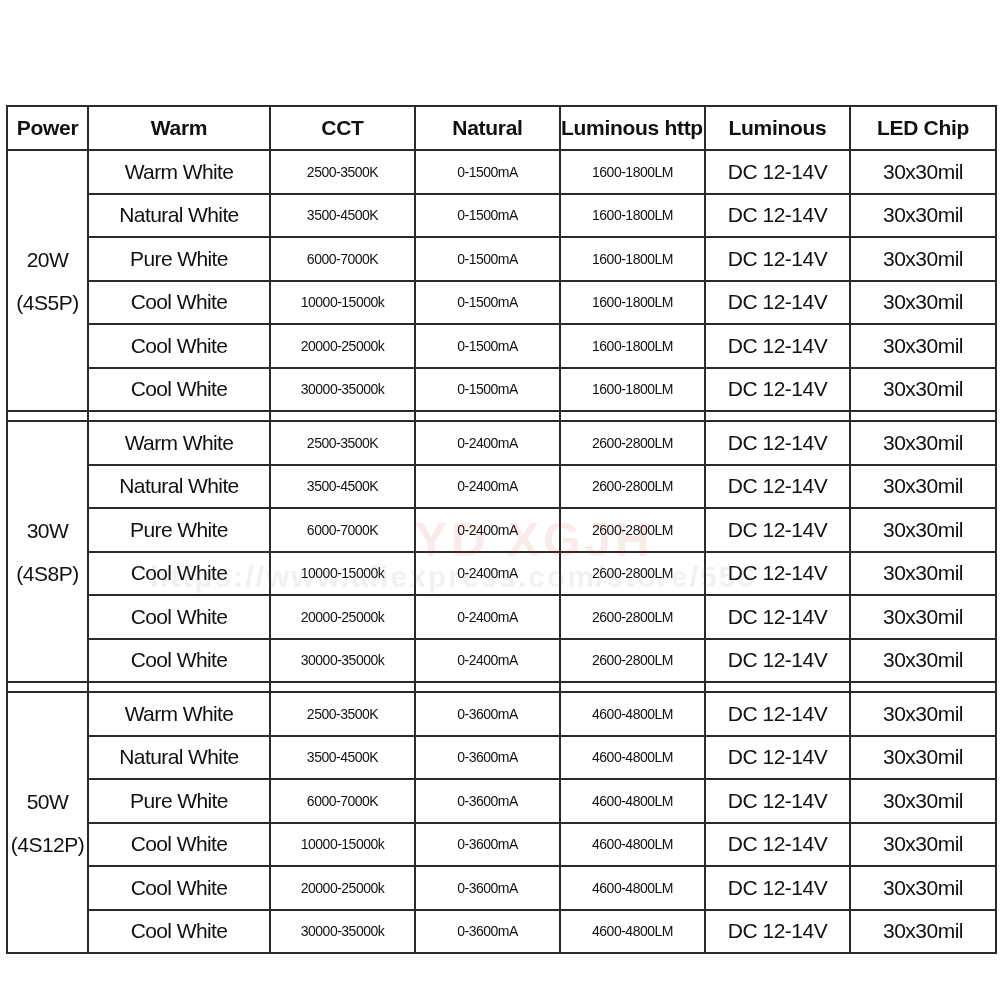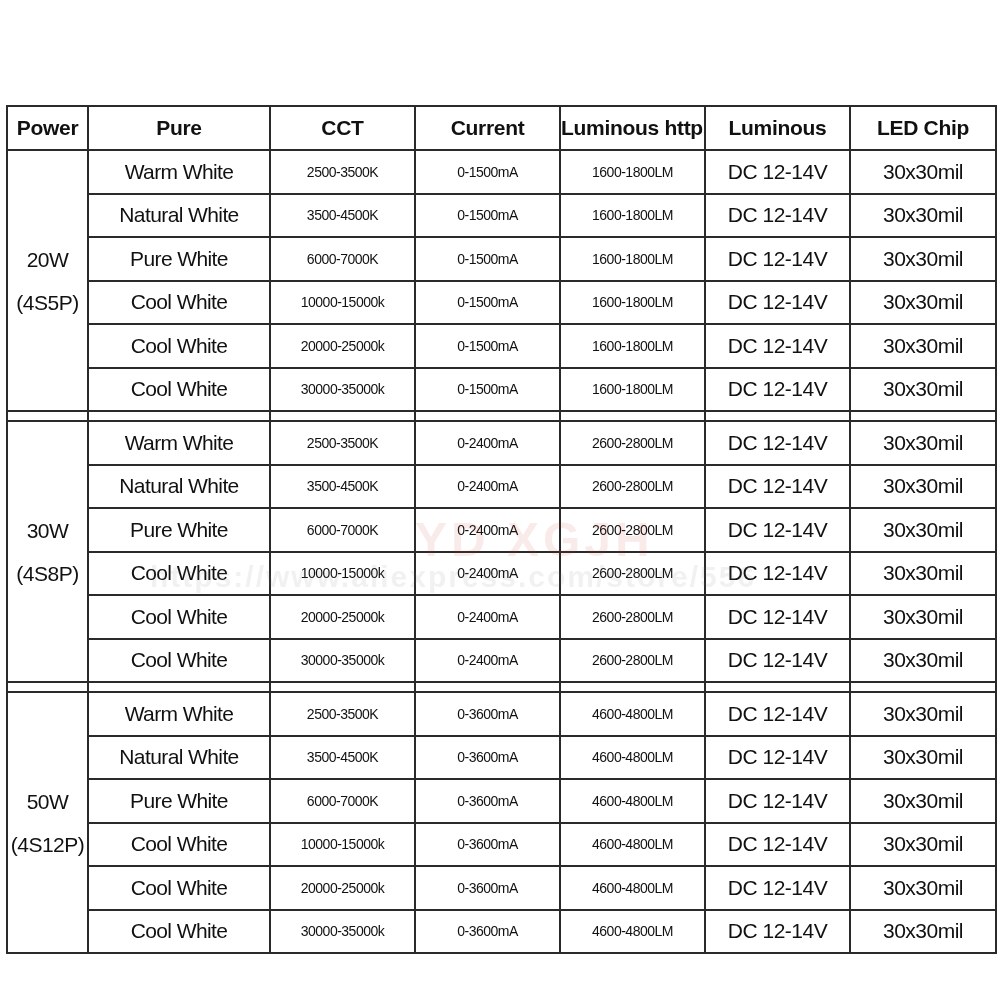--- a/index.html
+++ b/index.html
@@ -103,23 +103,23 @@
         <col class="c-color">
         <col class="c-cct">
         <col class="c-current">
         <col class="c-flux">
         <col class="c-volt">
         <col class="c-chip">
     </colgroup>
     <thead>
       <tr>
         <th>Power</th>
-        <th>Pure</th>
+        <th>Warm</th>
         <th>CCT</th>
-        <th>Current</th>
+        <th>Natural</th>
         <th>Luminous https</th>
         <th>Luminous</th>
         <th>LED Chip</th>
       </tr>
     </thead>
     <tbody id="tbody">
         <tr>
           <td class="power" rowspan="6">
             <div>20W</div>
             <div>(4S5P)</div>

